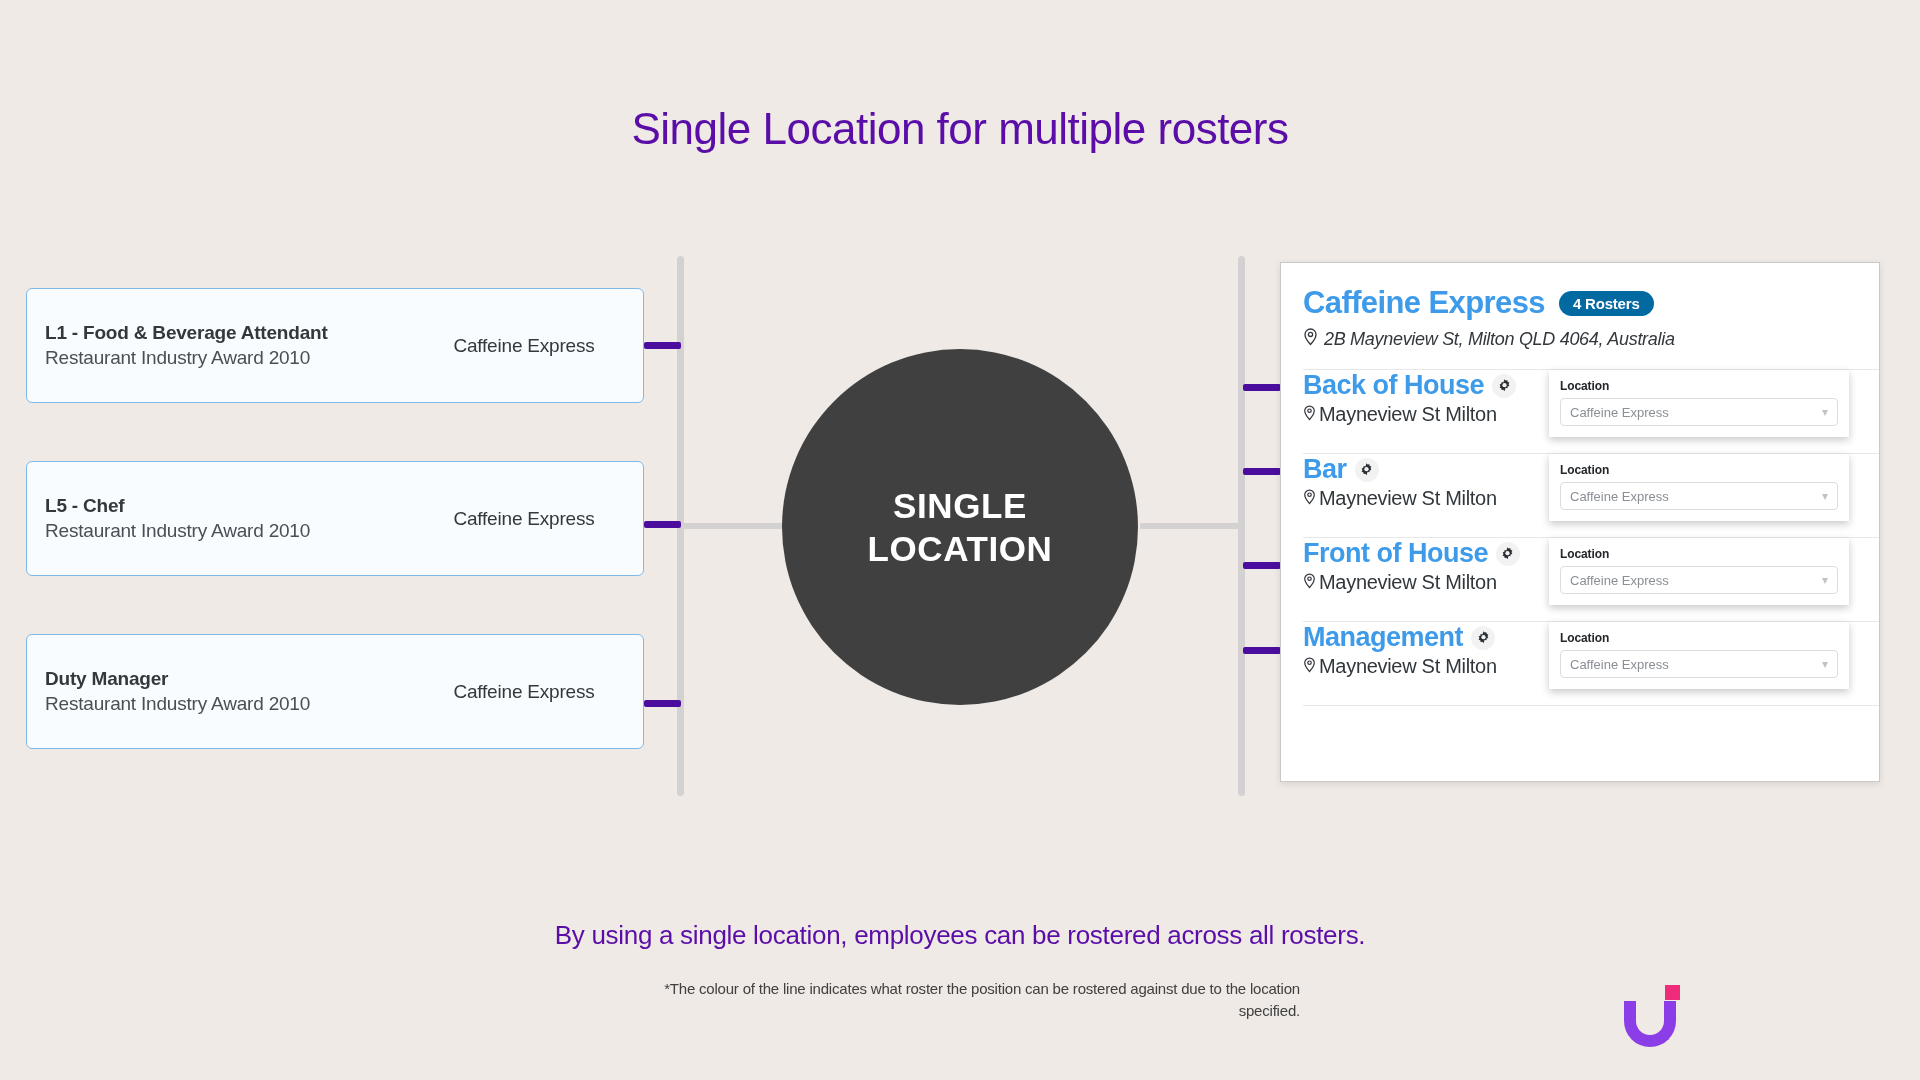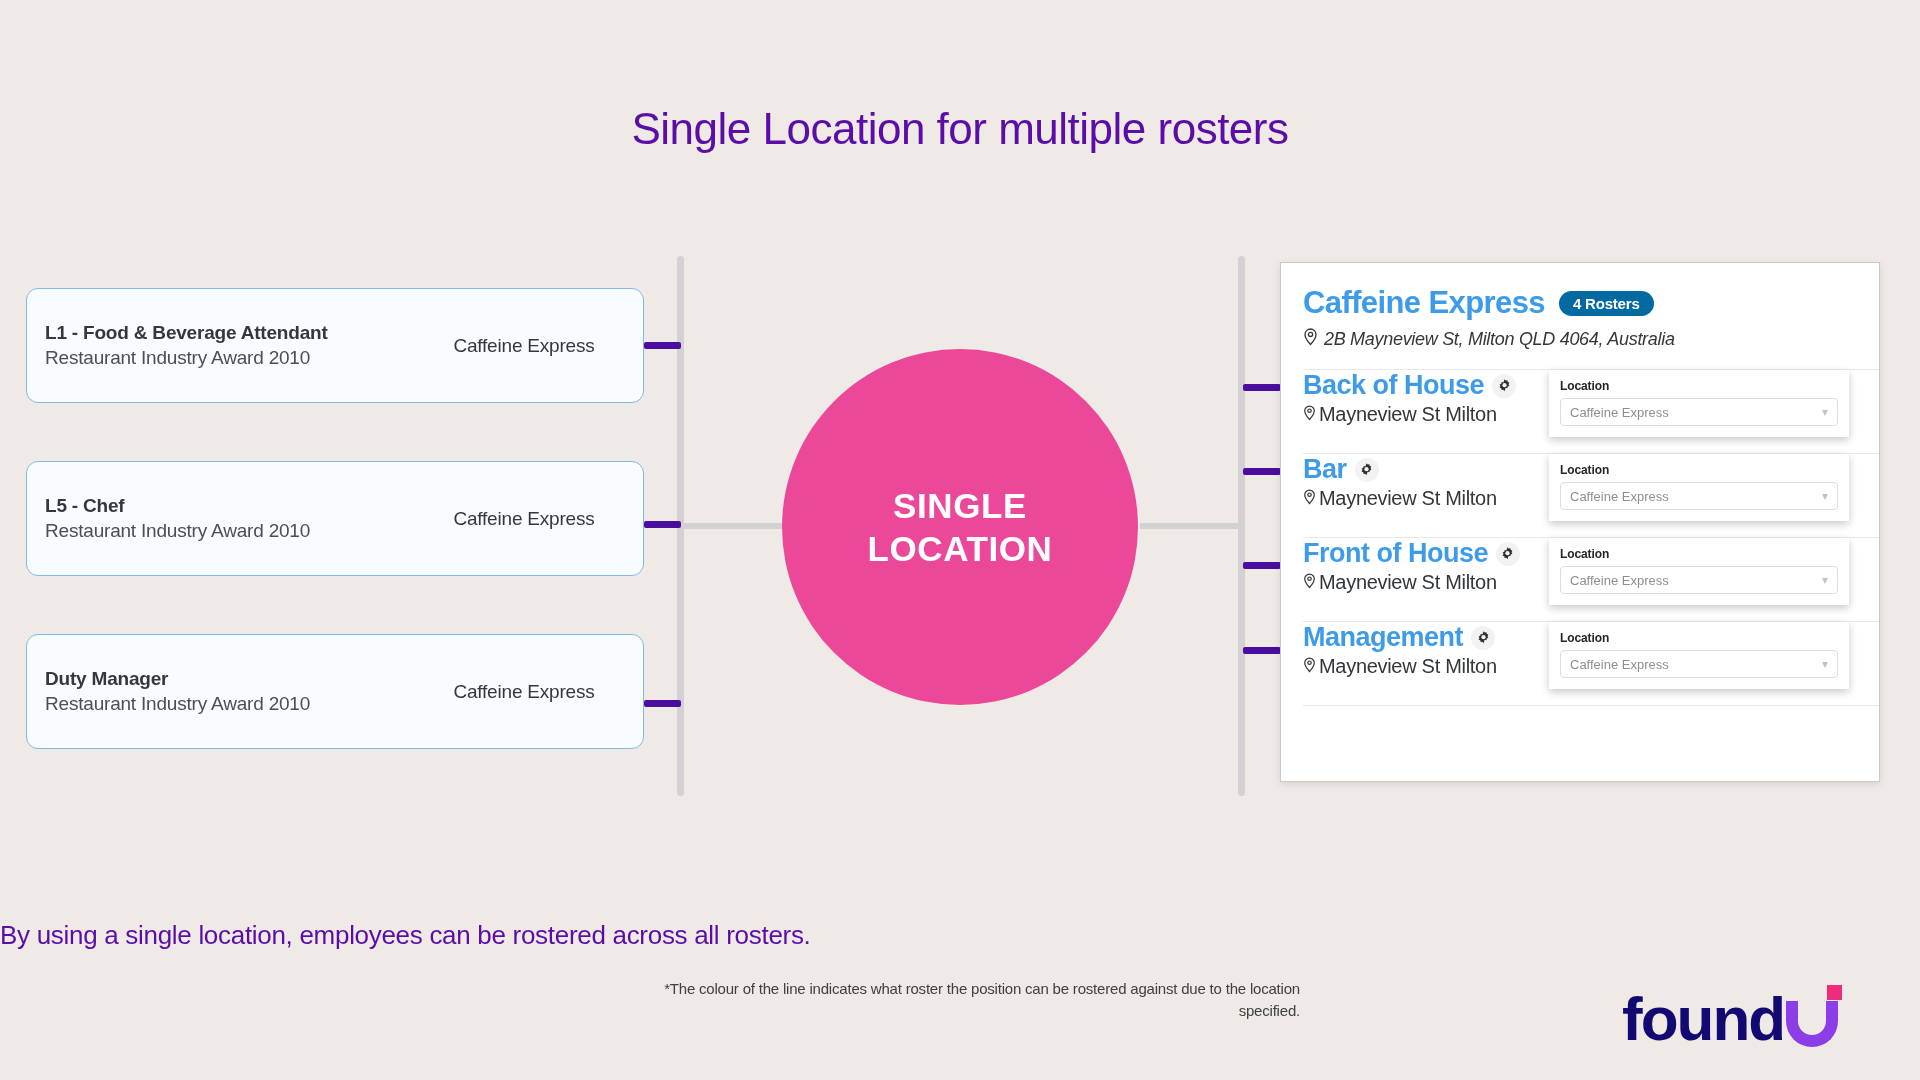--- a/index.html
+++ b/index.html
@@ -36,21 +36,21 @@
     position:absolute; height:7px; background:#4B0D9E; border-radius:2px;
   }
 
   
   .left-cards { position:absolute; left:26px; top:288px; width:618px; }
   .pos-card {
     position:relative;
     height:115px;
     background:#F8FCFF;
     border:1.5px solid #7FB9E8;
-    border-radius:12px;
+    border-radius:6px;
     display:flex; align-items:center;
     padding:0 30px 0 18px;
     margin-bottom:58px;
   }
   .pos-card .texts { flex:0 0 auto; width:400px; }
   .pos-title {
     font-size:19px; font-weight:bold; color:#33383D; letter-spacing:-0.2px;
     margin-bottom:3px;
   }
   .pos-sub { font-size:19px; color:#4A4F55; letter-spacing:-0.2px; }
@@ -59,21 +59,21 @@
     font-size:19px; color:#33383D; letter-spacing:-0.2px;
     padding-right:10px;
   }
 
   
   .circle {
     position:absolute;
     left:782px; top:349px;
     width:356px; height:356px;
     border-radius:50%;
-    background:#ec4899;
+    background:#404040;
     display:flex; flex-direction:column;
     align-items:center; justify-content:center;
     color:#FFFFFF;
   }
   .circle-line {
     font-size:35px; font-weight:bold; letter-spacing:0.6px; line-height:1.24;
   }
 
   
   .roster-panel {
@@ -140,21 +140,21 @@
     height:28px;
     display:flex; align-items:center; justify-content:space-between;
     padding:0 9px;
     font-size:13px; color:#8A8F95;
   }
   .chev { color:#BFC4C9; font-size:12px; }
 
   
   .footer-main {
     position:absolute; top:920px; left:0; width:1920px;
-    text-align:left;
+    text-align:center;
     font-size:26px; color:#5B0DA8; letter-spacing:-0.3px;
   }
   .footer-note {
     position:absolute; top:978px; left:620px; width:680px;
     text-align:right;
     font-size:15px; color:#404040; line-height:1.45; letter-spacing:-0.2px;
   }
 
   
   .logo {
@@ -369,18 +369,17 @@
   </div>
 
   <div style="height:1px;background:#E8E8E8;margin-left:22px;"></div>
 
 </div>
 
 <div class="footer-main">By using a single location, employees can be rostered across all rosters.</div>
 <div class="footer-note">*The colour of the line indicates what roster the position can be rostered against due to the location specified.</div>
 
 <div class="logo">
-  <span class="logo-found">found</span>
   <span class="logo-u-wrap">
     <span class="logo-u"></span>
     <span class="logo-dot"></span>
   </span>
 </div>
 
 </body></html>

